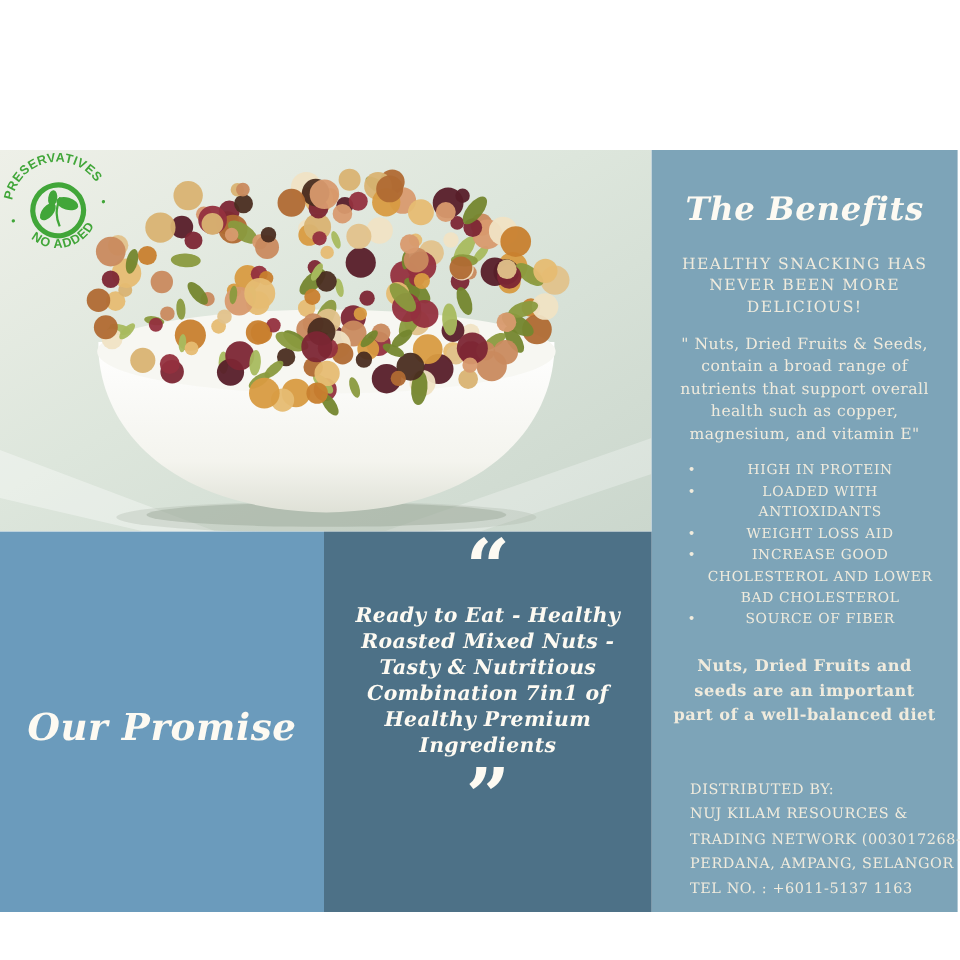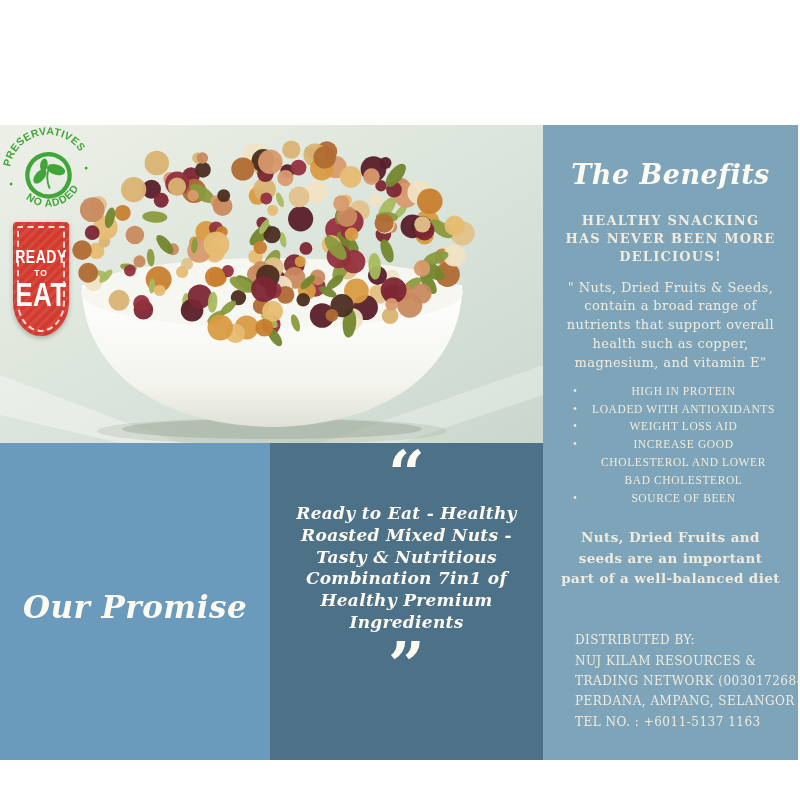--- a/index.html
+++ b/index.html
@@ -25,26 +25,26 @@
           color:#fff;font-family:"Liberation Sans",sans-serif;text-align:center;line-height:1;}
   .ribbon-line1{font-size:14px;font-weight:700;letter-spacing:.5px;transform:scaleY(1.3);}
   .ribbon-line2{font-size:8.5px;font-weight:700;margin:5px 0 4px;letter-spacing:1px;}
   .ribbon-line3{font-size:26px;font-weight:800;transform:scaleY(1.25);letter-spacing:.5px;}
 
   
   .benefits{position:absolute;left:543px;top:125px;width:255px;height:635px;
             color:#f0ebdd;box-sizing:border-box;padding:34px 16px 0 16px;text-align:center;}
   .benefits-title{font-size:27px;font-style:italic;font-weight:700;color:#fdfaf2;
                   letter-spacing:.5px;margin:0 0 22px 0;}
-  .benefits-sub{font-size:13px;font-weight:700;letter-spacing:1.2px;line-height:1.4;
+  .benefits-sub{font-size:13px;font-weight:400;letter-spacing:1.2px;line-height:1.4;
                 margin:0 6px 12px 6px;}
   .benefits-quote{font-size:13px;letter-spacing:.4px;line-height:1.45;margin:0 0 10px 0;}
   .benefit-list{list-style:none;margin:0 0 20px 0;padding:0 4px 0 14px;font-size:11.5px;
                 letter-spacing:.6px;}
-  .benefit-list li{display:flex;line-height:1.55;font-family:Liberation Serif, serif;}
+  .benefit-list li{display:flex;line-height:1.55;}
   .benefit-list li::before{content:"•";width:16px;flex:0 0 16px;text-align:left;}
   .benefit-list li span{flex:1;text-align:center;}
   .benefits-note{font-size:13.5px;font-weight:700;letter-spacing:.4px;line-height:1.5;
                  margin:16px 2px 42px 2px;}
   .distributor{font-size:12px;letter-spacing:.5px;line-height:1.7;text-align:left;
                padding-left:16px;}
   .distributor div{white-space:nowrap;}
 
   
   .promise{position:absolute;left:0;top:443px;width:270px;height:317px;
@@ -320,48 +320,41 @@
         <circle cx="109" cy="64" r="1.8" fill="#41a639"></circle>
         <text font-family="Liberation Sans, sans-serif" font-size="13.5" font-weight="bold" fill="#41a639" letter-spacing="0.5">
           <textPath href="#arcTop" startOffset="50%" text-anchor="middle">PRESERVATIVES</textPath>
         </text>
         <text font-family="Liberation Sans, sans-serif" font-size="13.5" font-weight="bold" fill="#41a639" letter-spacing="1">
           <textPath href="#arcBot" startOffset="50%" text-anchor="middle">NO ADDED</textPath>
         </text>
       </svg>
     </div>
 
-    <div class="ribbon" style="background-color: rgb(210, 58, 46);">
-      <div class="ribbon-inner">
-        <div class="ribbon-line1">READY</div>
-        <div class="ribbon-line2">TO</div>
-        <div class="ribbon-line3">EAT</div>
-      </div>
-    </div>
   </div>
 
   <aside class="benefits" style="background-color: rgb(125, 164, 184);">
     <h2 class="benefits-title">The Benefits</h2>
     <p class="benefits-sub">HEALTHY SNACKING HAS NEVER BEEN MORE DELICIOUS!</p>
     <p class="benefits-quote">" Nuts, Dried Fruits &amp; Seeds, contain a broad range of nutrients that support overall health such as copper, magnesium, and vitamin E"</p>
     <ul class="benefit-list">
         <li>
           <span>HIGH IN PROTEIN</span>
         </li>
         <li>
           <span>LOADED WITH ANTIOXIDANTS</span>
         </li>
         <li>
           <span>WEIGHT LOSS AID</span>
         </li>
         <li>
           <span>INCREASE GOOD CHOLESTEROL AND LOWER BAD CHOLESTEROL</span>
         </li>
         <li>
-          <span>SOURCE OF BEEN</span>
+          <span>SOURCE OF FIBER</span>
         </li>
       </ul>
     <p class="benefits-note">Nuts, Dried Fruits and seeds are an important part of a well-balanced diet</p>
     <div class="distributor">
       <div>DISTRIBUTED BY:</div>
       <div>
           <div>NUJ KILAM RESOURCES &amp;</div>
           <div>TRADING NETWORK (003017268-K)</div>
           <div>PERDANA, AMPANG, SELANGOR</div>
           <div>TEL NO. : +6011-5137 1163</div>

